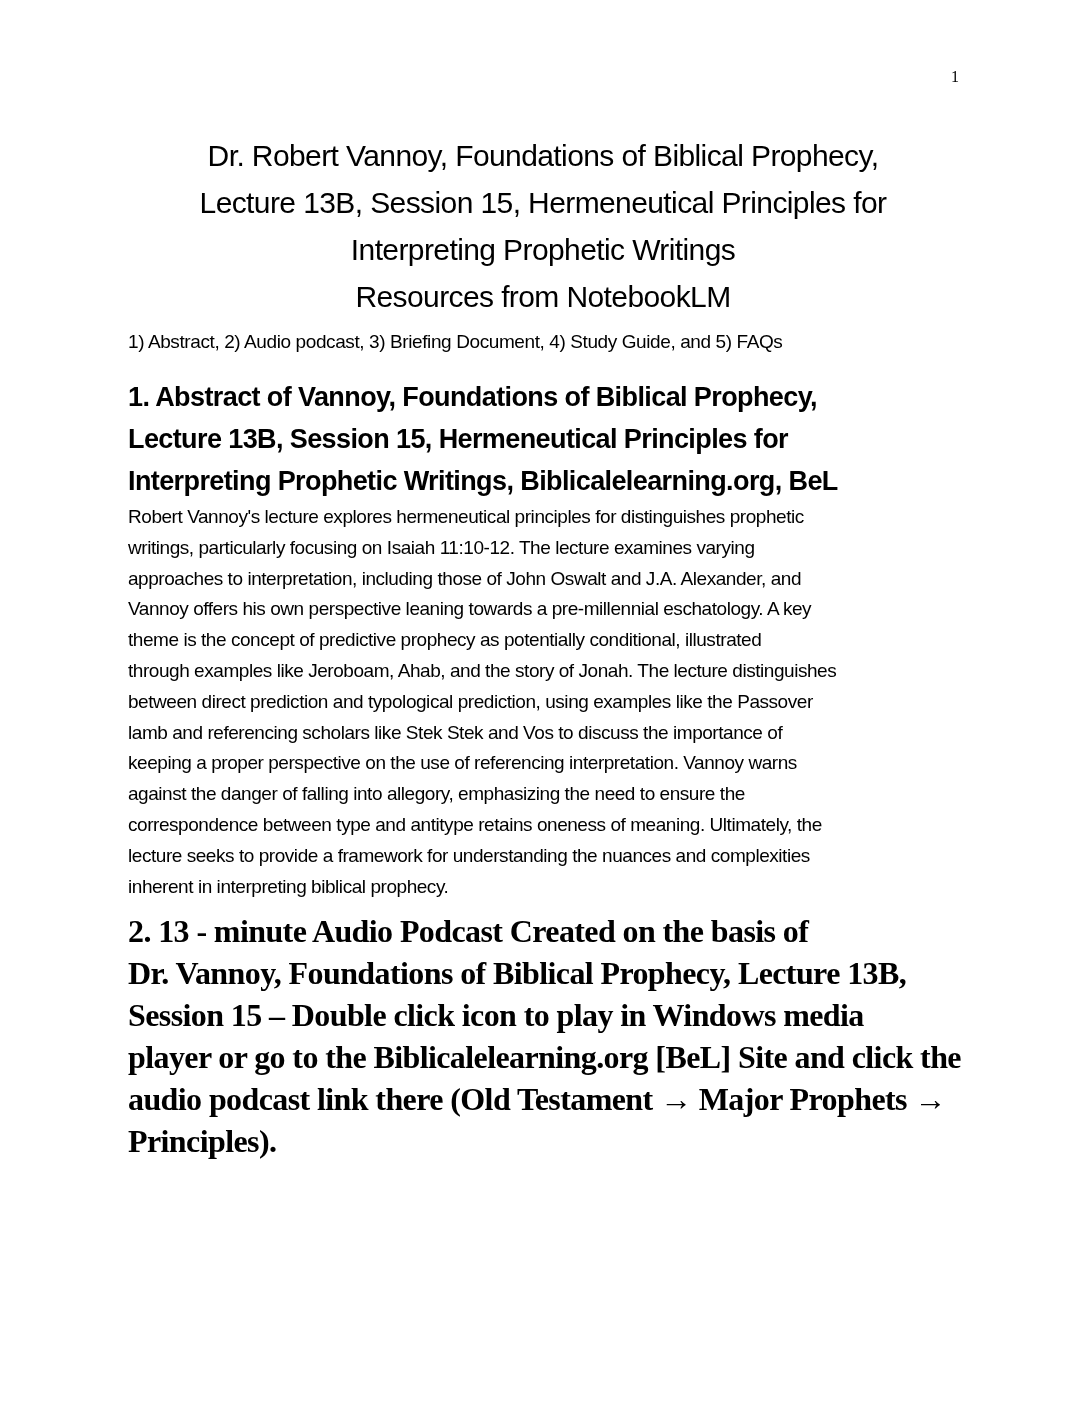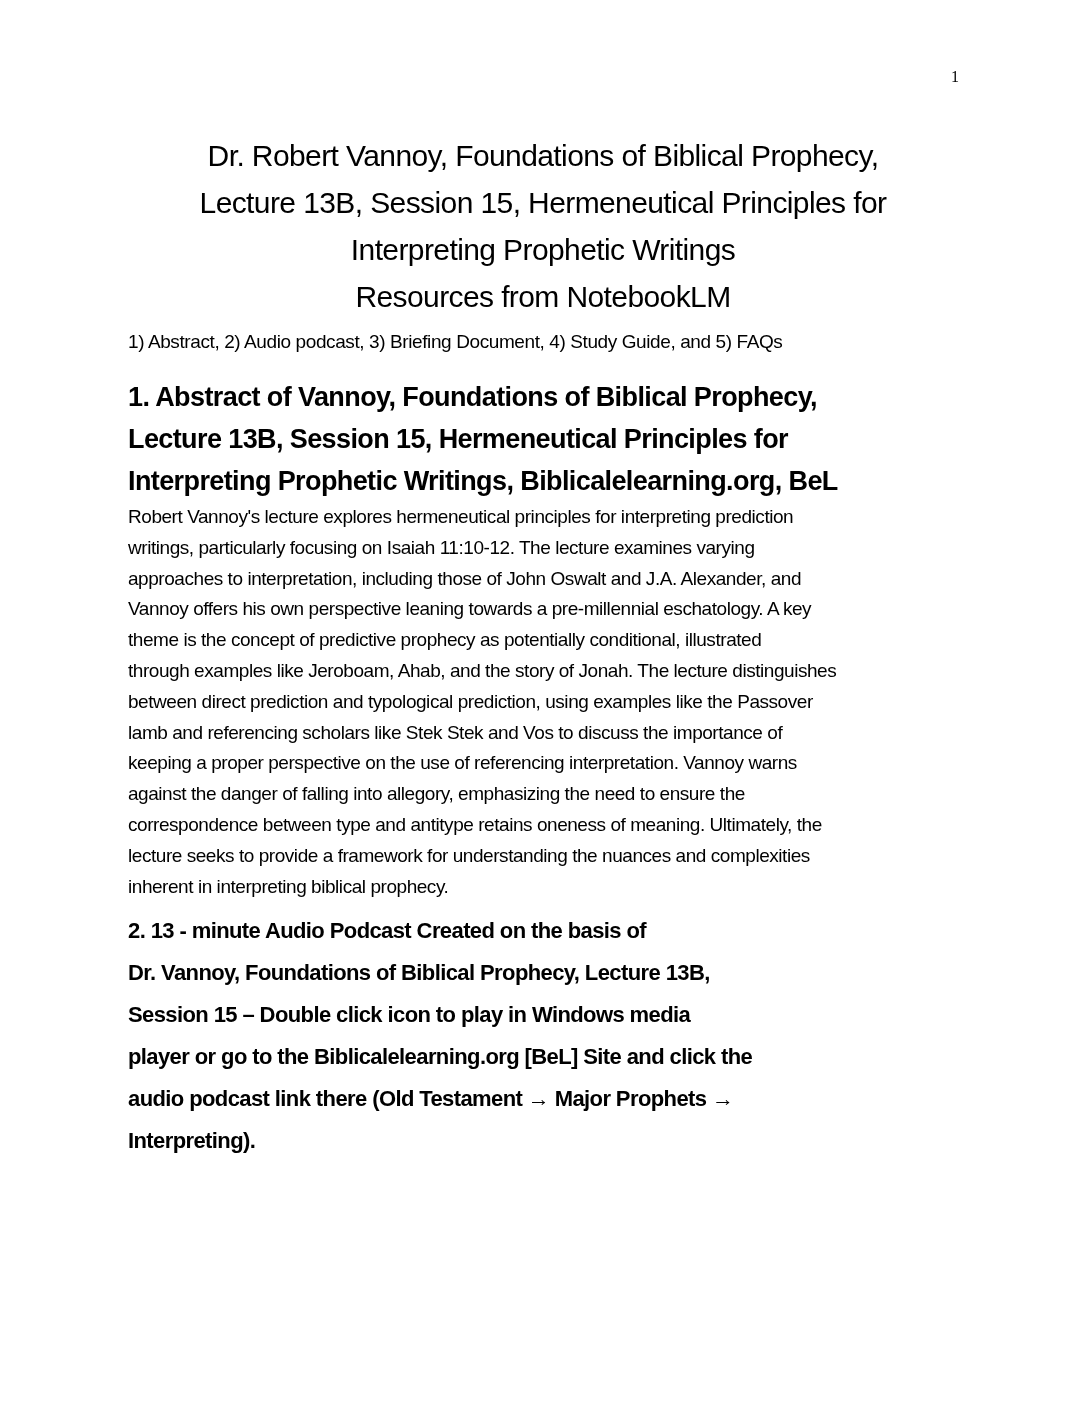--- a/index.html
+++ b/index.html
@@ -9,22 +9,22 @@
   .title { position: absolute; top: 132px; left: 128px; width: 830px; text-align: center;
            font-weight: normal; font-size: 30px; line-height: 47px; letter-spacing: -0.6px; }
   .title div { white-space: nowrap; }
   .toc { position: absolute; top: 331px; left: 128px; font-size: 19px; letter-spacing: -0.4px; white-space: nowrap; }
   .h1 { position: absolute; top: 376px; left: 128px; font-weight: bold; font-size: 27px;
         line-height: 42px; letter-spacing: -0.6px; }
   .h1 div { white-space: nowrap; }
   .abstract { position: absolute; top: 502px; left: 128px; font-size: 19px; line-height: 30.8px;
               letter-spacing: -0.45px; }
   .abstract div { white-space: nowrap; }
-  .h2 { position: absolute; top: 910px; left: 128px; font-weight: bold; font-size: 22px;
-        line-height: 42px; letter-spacing: -0.6px; }
+  .h2 { position: absolute; top: 910px; left: 128px; font-weight: bold; font-size: 32px;
+        line-height: 42px; letter-spacing: -0.6px; font-family: Liberation Serif, serif; }
   .h2 div { white-space: nowrap; }
 </style>
 </head>
 <body>
 
 <div class="page-number">1</div>
 
 <div class="title">
   <div>Dr. Robert Vannoy, Foundations of Biblical Prophecy,</div>
   <div>Lecture 13B, Session 15, Hermeneutical Principles for</div>
@@ -34,35 +34,35 @@
 
 <div class="toc">1) Abstract, 2) Audio podcast, 3) Briefing Document, 4) Study Guide, and 5) FAQs</div>
 
 <div class="h1">
   <div>1. Abstract of Vannoy, Foundations of Biblical Prophecy,</div>
   <div>Lecture 13B, Session 15, Hermeneutical Principles for</div>
   <div>Interpreting Prophetic Writings, Biblicalelearning.org, BeL</div>
 </div>
 
 <div class="abstract">
-  <div>Robert Vannoy's lecture explores hermeneutical principles for interpreting prediction</div>
+  <div>Robert Vannoy's lecture explores hermeneutical principles for distinguishes prophetic</div>
   <div>writings, particularly focusing on Isaiah 11:10-12. The lecture examines varying</div>
   <div>approaches to interpretation, including those of John Oswalt and J.A. Alexander, and</div>
   <div>Vannoy offers his own perspective leaning towards a pre-millennial eschatology. A key</div>
   <div>theme is the concept of predictive prophecy as potentially conditional, illustrated</div>
   <div>through examples like Jeroboam, Ahab, and the story of Jonah. The lecture distinguishes</div>
   <div>between direct prediction and typological prediction, using examples like the Passover</div>
   <div>lamb and referencing scholars like Stek Stek and Vos to discuss the importance of</div>
   <div>keeping a proper perspective on the use of referencing interpretation. Vannoy warns</div>
   <div>against the danger of falling into allegory, emphasizing the need to ensure the</div>
   <div>correspondence between type and antitype retains oneness of meaning. Ultimately, the</div>
   <div>lecture seeks to provide a framework for understanding the nuances and complexities</div>
   <div>inherent in interpreting biblical prophecy.</div>
 </div>
 
 <div class="h2">
   <div>2.  13 - minute Audio Podcast Created on the basis of</div>
   <div>Dr. Vannoy, Foundations of Biblical Prophecy, Lecture 13B,</div>
   <div>Session 15 –  Double click icon to play in Windows media</div>
   <div>player or go to the Biblicalelearning.org [BeL] Site and click the</div>
   <div>audio podcast link there (Old Testament → Major Prophets →</div>
-  <div>Interpreting).</div>
+  <div>Principles).</div>
 </div>
 
 </body></html>

